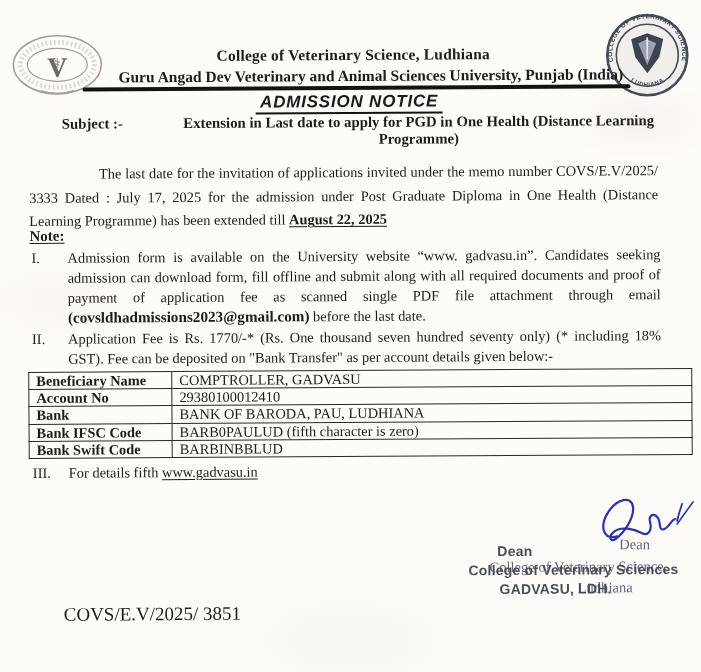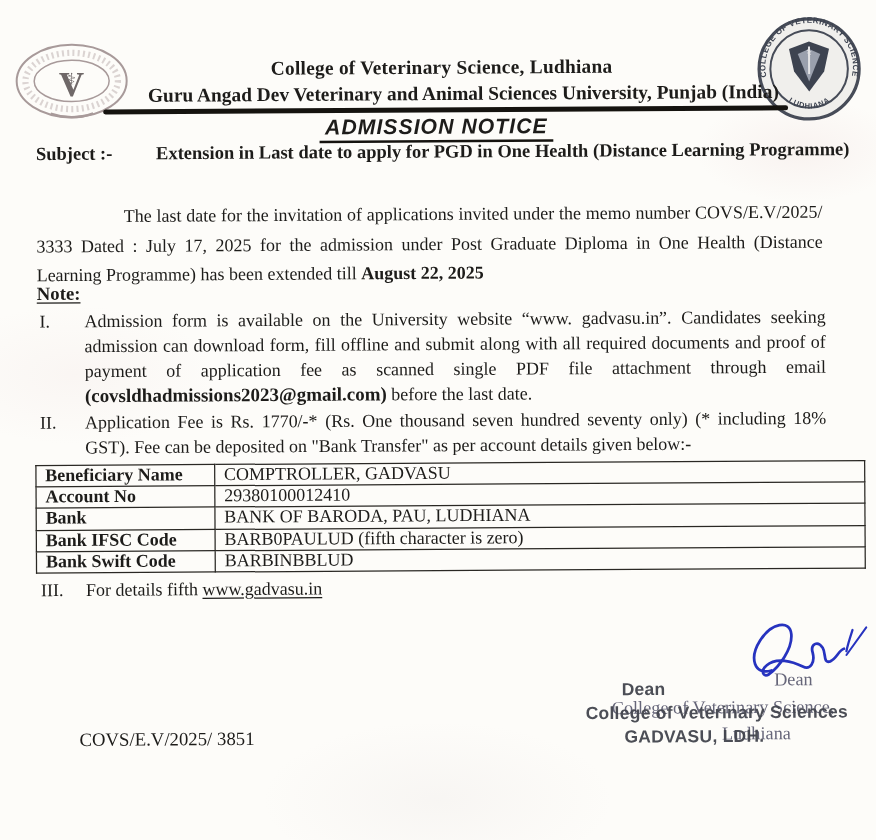--- a/index.html
+++ b/index.html
@@ -22,28 +22,28 @@
   .header .college{font-size:15.5px;letter-spacing:.2px;}
   .header .university{font-size:15.5px;margin-top:3px;white-space:nowrap;}
   .rule{position:absolute;top:86px;left:84px;width:548px;height:3.5px;background:#15130f;border-radius:2px;}
   .notice{position:absolute;top:92px;left:0;width:100%;text-align:center;}
   .notice span{
     font-family:"Liberation Sans","DejaVu Sans",sans-serif;
     font-style:italic;font-weight:bold;font-size:17px;letter-spacing:.8px;
     border-bottom:2.4px solid #15130f;padding:0 4px 1px 4px;
   }
   .subject{position:absolute;top:114px;left:30px;right:12px;display:flex;font-weight:bold;font-size:14.8px;}
-  .subject .slabel{flex:0 0 88px;}
+  .subject .slabel{flex:0 0 88px;margin-left:33px;}
   .subject .stext{flex:1;text-align:center;}
   
   .para{
     position:absolute;top:147px;left:30px;right:42px;
     font-size:14.4px;line-height:23.5px;text-align:justify;text-indent:70px;
   }
-  .bu{font-weight:bold;text-underline-offset:2px;}
+  .bu{font-weight:bold;text-decoration:underline;text-underline-offset:2px;}
   .b{font-weight:normal;}
   .u{text-decoration:underline;text-underline-offset:2px;}
   
   .notes{position:absolute;top:226px;left:30px;right:40px;font-size:14.4px;}
   .note-h{font-weight:bold;font-size:15px;text-decoration:underline;text-underline-offset:2px;margin-bottom:3px;}
   .li{display:grid;grid-template-columns:38px 1fr;line-height:20px;margin-top:1px;}
   .li .num{padding-left:2px;}
   .li .txt{text-align:justify;}
   .email{font-weight:bold;font-size:15.2px;}
   
@@ -60,21 +60,21 @@
   .printed.p2{left:452px;top:560px;width:250px;text-align:center;}
   .printed.p3{left:576px;top:581px;}
   .stamp{
     position:absolute;font-family:"Liberation Sans","DejaVu Sans",sans-serif;
     font-weight:bold;color:#43454e;white-space:nowrap;opacity:.95;font-size:14px;letter-spacing:.2px;
   }
   .stamp.s1{left:496px;top:544px;}
   .stamp.s2{left:430px;top:563px;width:284px;text-align:center;}
   .stamp.s3{left:498px;top:582px;}
   
-  .footer{position:absolute;left:62px;top:580px;font-size:15px;line-height:23px;}
+  .footer{position:absolute;left:62px;top:601px;font-size:19px;line-height:23px;}
 </style>
 </head>
 <body>
 
 <div class="page">
   <div class="tilt">
 
     <div class="seal-left">
       <svg viewBox="0 0 94 70" width="94" height="70">
         <ellipse cx="47" cy="33" rx="44" ry="29" fill="none" stroke="#a89a9a" stroke-width="1.6"></ellipse>

